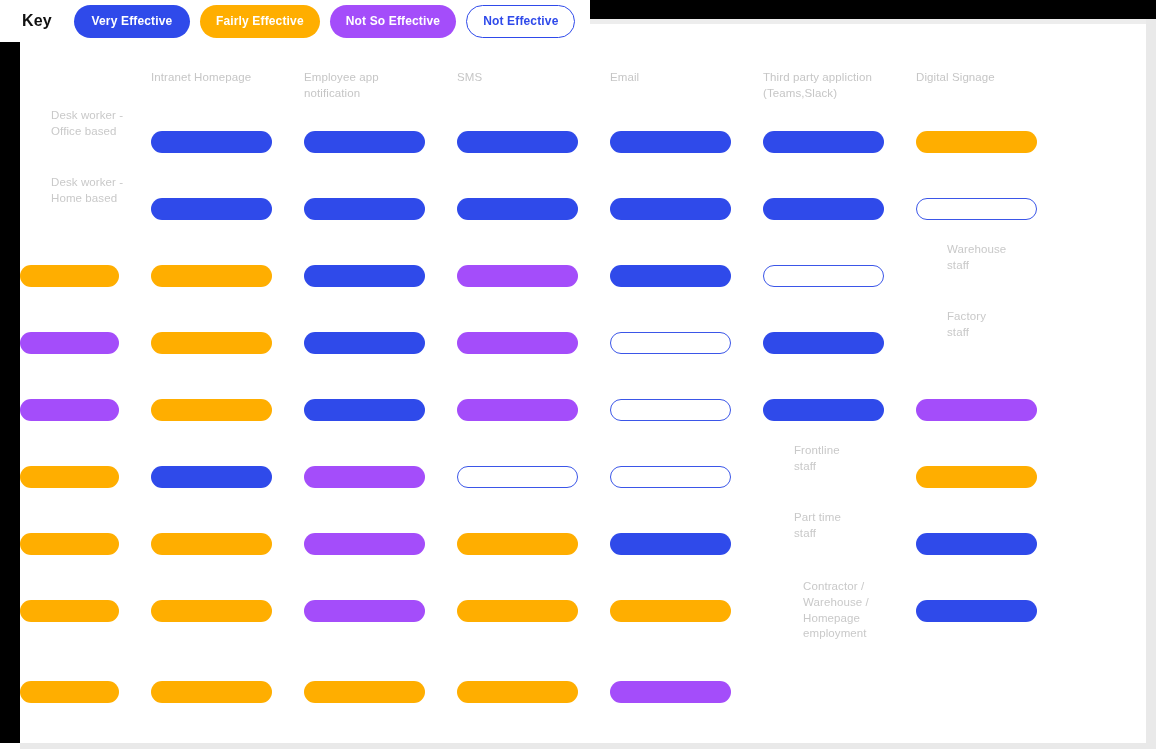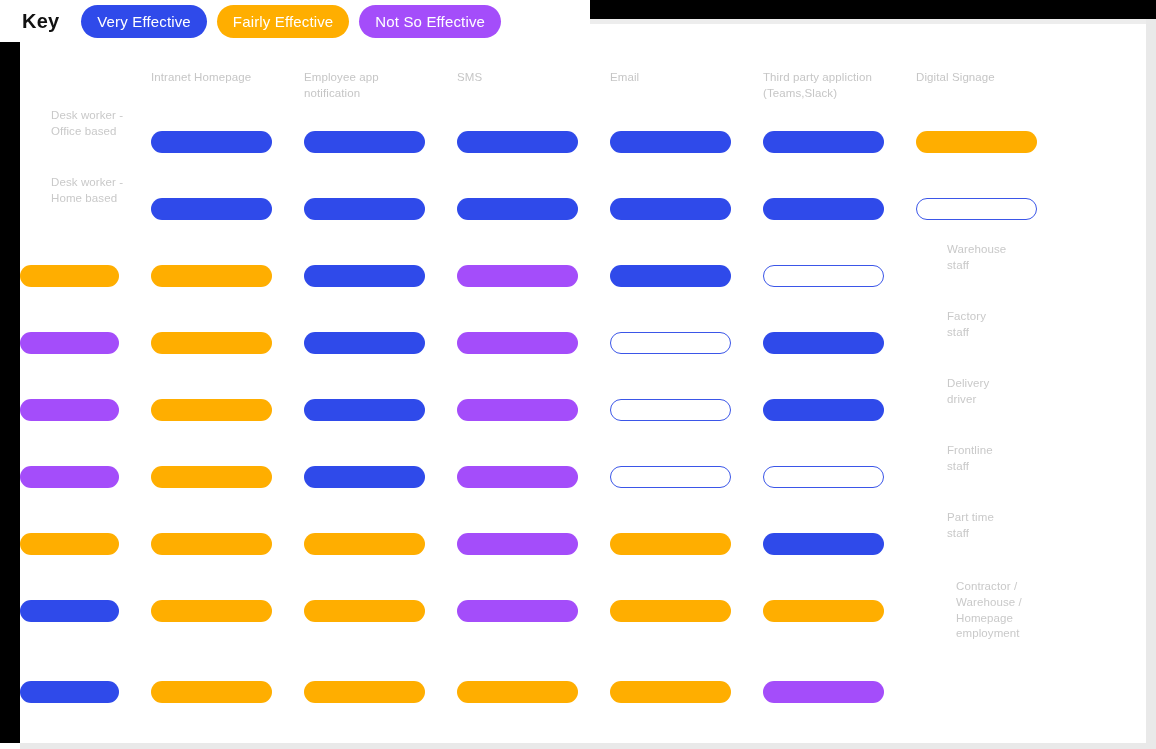--- a/index.html
+++ b/index.html
@@ -68,38 +68,39 @@
     left: 0;
     top: 0;
     width: 590px;
     height: 42px;
     display: flex;
     align-items: center;
     background: #ffffff;
     overflow: hidden;
   }
   .key-label {
-    font-size: 20px;
+    font-size: 16px;
     font-weight: bold;
     color: #111111;
     margin-left: 22px;
     margin-right: 22px;
     letter-spacing: .2px;
   }
   .key-pill {
     height: 33px;
     border-radius: 17px;
     display: flex;
     align-items: center;
     justify-content: center;
-    font-size: 15px;
+    font-size: 12px;
     margin-right: 10px;
     white-space: nowrap;
     padding: 0 16px;
     letter-spacing: .15px;
+    font-weight: bold;
   }
   .key-pill.k-very   { background: #2F4AEA; color: #ffffff; min-width: 116px; }
   .key-pill.k-fairly { background: #FFAE00; color: #ffffff; min-width: 116px; }
   .key-pill.k-notso  { background: #A44DFA; color: #ffffff; min-width: 118px; }
   .key-pill.k-not    { background: #ffffff; color: #2F4AEA; border: 1.4px solid #2F4AEA; min-width: 106px; }
 
   
   .panel {
     position: absolute;
     left: 20px;
@@ -168,20 +169,21 @@
   <div class="edge-under-top"></div>
   <div class="bar-left"></div>
   <div class="edge-right"></div>
   <div class="edge-bottom"></div>
 
   <div class="key-strip">
     <div class="key-label">Key</div>
     <div class="key-pill k-very">Very Effective</div>
     <div class="key-pill k-fairly">Fairly Effective</div>
     <div class="key-pill k-notso">Not So Effective</div>
+    <div class="key-pill k-not">Not Effective</div>
   </div>
 
   <div class="panel">
     <div class="grid" id="matrix-grid">
 
     <div class="corner"></div>
         <div class="colhead">
           <div>Intranet Homepage</div>
         </div>
         <div class="colhead">
@@ -307,26 +309,20 @@
           <div class="pill very" title="Very Effective"></div>
         </div>
         <div class="cell">
           <div class="pill notso" title="Not So Effective"></div>
         </div>
         <div class="cell">
           <div class="pill not" title="Not Effective"></div>
         </div>
         <div class="cell">
           <div class="pill very" title="Very Effective"></div>
-        </div>
-        <div class="rowhead">
-          <div>
-            <div>Delivery</div>
-            <div>driver</div>
-          </div>
         </div>
         <div class="cell">
           <div class="pill notso" title="Not So Effective"></div>
         </div>
         <div class="cell">
           <div class="pill fairly" title="Fairly Effective"></div>
         </div>
         <div class="cell">
           <div class="pill very" title="Very Effective"></div>
         </div>

